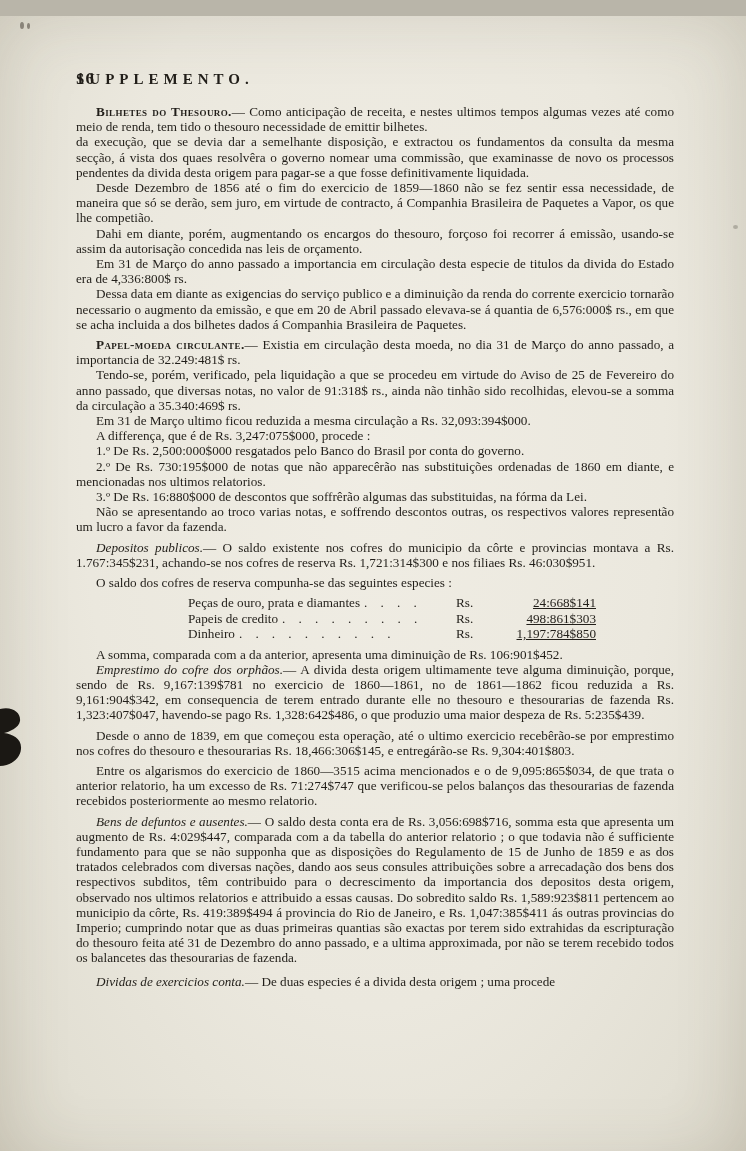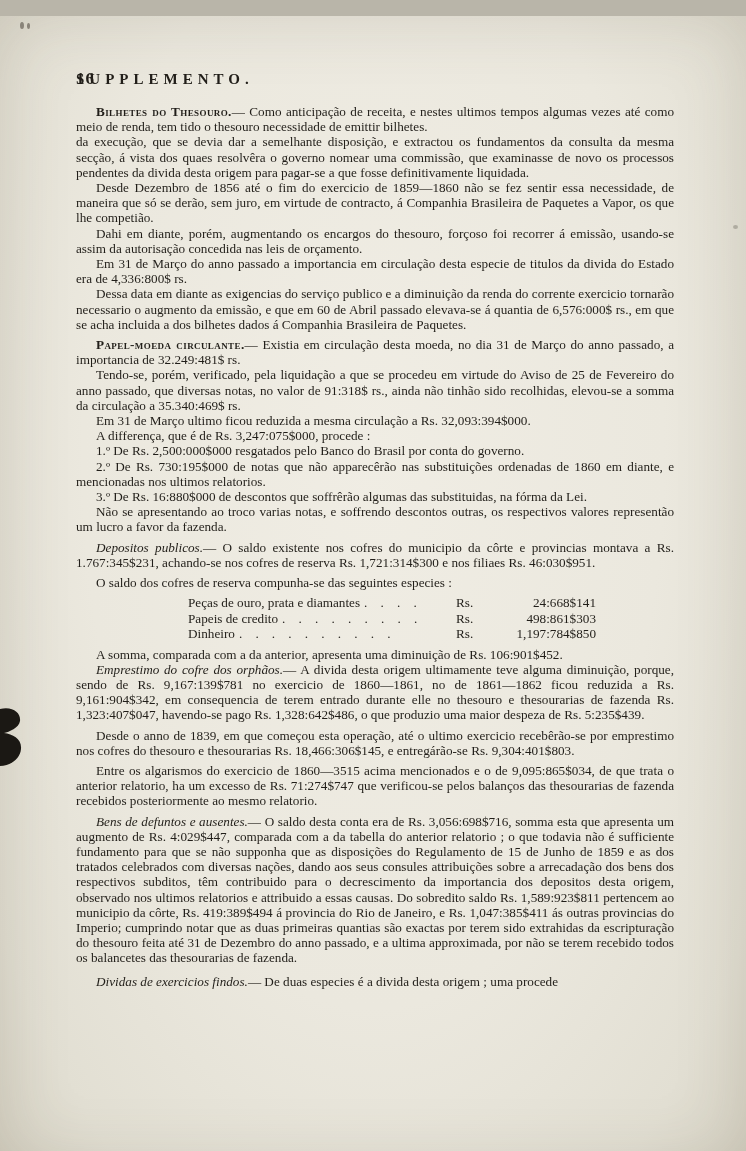--- a/index.html
+++ b/index.html
@@ -46,21 +46,21 @@
   .para.gap-lg { margin-top: 8px; }
 
   .sc { font-variant: small-caps; letter-spacing: 0.4px; font-weight: bold; }
   .it { font-style: italic; }
 
   .reserve-table { margin: 5px 0 5px 112px; width: 408px; }
   .trow { display: flex; align-items: flex-start; line-height: 15.4px; }
   .tlabel { white-space: pre; }
   .tdots { flex: 1; white-space: pre; overflow: hidden; padding: 0 4px; color: #2a2722; }
   .tcur { width: 36px; white-space: pre; }
-  .tamt { width: 104px; text-align: right; white-space: pre; }
+  .tamt { width: 104px; text-align: right; white-space: pre; text-decoration: underline; }
 
   .ink-blot { position: absolute; left: 0; top: 690px; }
 
   .speck { position: absolute; background: #4a443a; border-radius: 50%; opacity: 0.55; }
   .speck-1 { left: 20px; top: 6px; width: 4px; height: 7px; }
   .speck-2 { left: 27px; top: 7px; width: 3px; height: 6px; }
   .speck-3 { left: 733px; top: 209px; width: 5px; height: 4px; opacity: 0.3; }
 </style>
 </head>
 <body>
@@ -87,21 +87,21 @@
       <p class="para gap"><span class="sc">Bilhetes do Thesouro.</span><span>— Como anticipação de receita, e nestes ultimos tempos algumas vezes até como meio de renda, tem tido o thesouro necessidade de emittir bilhetes.</span></p>
 
       <p class="para first"><span>da execução, que se devia dar a semelhante disposição, e extractou os fundamentos da consulta da mesma secção, á vista dos quaes resolvêra o governo nomear uma commissão, que examinasse de novo os processos pendentes da divida desta origem para pagar-se a que fosse definitivamente liquidada.</span></p>
 
       <p class="para"><span>Desde Dezembro de 1856 até o fim do exercicio de 1859—1860 não se fez sentir essa necessidade, de maneira que só se derão, sem juro, em virtude de contracto, á Companhia Brasileira de Paquetes a Vapor, os que lhe competião.</span></p>
 
       <p class="para"><span>Dahi em diante, porém, augmentando os encargos do thesouro, forçoso foi recorrer á emissão, usando-se assim da autorisação concedida nas leis de orçamento.</span></p>
 
       <p class="para"><span>Em 31 de Março do anno passado a importancia em circulação desta especie de titulos da divida do Estado era de 4,336:800$ rs.</span></p>
 
-      <p class="para"><span>Dessa data em diante as exigencias do serviço publico e a diminuição da renda do corrente exercicio tornarão necessario o augmento da emissão, e que em 60 de Abril passado elevava-se á quantia de 6,576:000$ rs., em que se acha incluida a dos bilhetes dados á Companhia Brasileira de Paquetes.</span></p>
+      <p class="para"><span>Dessa data em diante as exigencias do serviço publico e a diminuição da renda do corrente exercicio tornarão necessario o augmento da emissão, e que em 20 de Abril passado elevava-se á quantia de 6,576:000$ rs., em que se acha incluida a dos bilhetes dados á Companhia Brasileira de Paquetes.</span></p>
 
       <p class="para gap"><span class="sc">Papel-moeda circulante.</span><span>— Existia em circulação desta moeda, no dia 31 de Março do anno passado, a importancia de 32.249:481$ rs.</span></p>
 
       <p class="para"><span>Tendo-se, porém, verificado, pela liquidação a que se procedeu em virtude do Aviso de 25 de Fevereiro do anno passado, que diversas notas, no valor de 91:318$ rs., ainda não tinhão sido recolhidas, elevou-se a somma da circulação a 35.340:469$ rs.</span></p>
 
       <p class="para"><span>Em 31 de Março ultimo ficou reduzida a mesma circulação a Rs. 32,093:394$000.</span></p>
 
       <p class="para"><span>A differença, que é de Rs. 3,247:075$000, procede :</span></p>
 
       <p class="para"><span>1.º De Rs. 2,500:000$000 resgatados pelo Banco do Brasil por conta do governo.</span></p>
@@ -140,17 +140,17 @@
       <p class="para gap"><span>A somma, comparada com a da anterior, apresenta uma diminuição de Rs. 106:901$452.</span></p>
 
       <p class="para"><span class="it">Emprestimo do cofre dos orphãos.</span><span>— A divida desta origem ultimamente teve alguma diminuição, porque, sendo de Rs. 9,167:139$781 no exercicio de 1860—1861, no de 1861—1862 ficou reduzida a Rs. 9,161:904$342, em consequencia de terem entrado durante elle no thesouro e thesourarias de fazenda Rs. 1,323:407$047, havendo-se pago Rs. 1,328:642$486, o que produzio uma maior despeza de Rs. 5:235$439.</span></p>
 
       <p class="para gap"><span>Desde o anno de 1839, em que começou esta operação, até o ultimo exercicio recebêrão-se por emprestimo nos cofres do thesouro e thesourarias Rs. 18,466:306$145, e entregárão-se Rs. 9,304:401$803.</span></p>
 
       <p class="para gap"><span>Entre os algarismos do exercicio de 1860—3515 acima mencionados e o de 9,095:865$034, de que trata o anterior relatorio, ha um excesso de Rs. 71:274$747 que verificou-se pelos balanços das thesourarias de fazenda recebidos posteriormente ao mesmo relatorio.</span></p>
 
       <p class="para gap"><span class="it">Bens de defuntos e ausentes.</span><span>— O saldo desta conta era de Rs. 3,056:698$716, somma esta que apresenta um augmento de Rs. 4:029$447, comparada com a da tabella do anterior relatorio ; o que todavia não é sufficiente fundamento para que se não supponha que as disposições do Regulamento de 15 de Junho de 1859 e as dos tratados celebrados com diversas nações, dando aos seus consules attribuições sobre a arrecadação dos bens dos respectivos subditos, têm contribuido para o decrescimento da importancia dos depositos desta origem, observado nos ultimos relatorios e attribuido a essas causas. Do sobredito saldo Rs. 1,589:923$811 pertencem ao municipio da côrte, Rs. 419:389$494 á provincia do Rio de Janeiro, e Rs. 1,047:385$411 ás outras provincias do Imperio; cumprindo notar que as duas primeiras quantias são exactas por terem sido extrahidas da escripturação do thesouro feita até 31 de Dezembro do anno passado, e a ultima approximada, por não se terem recebido todos os balancetes das thesourarias de fazenda.</span></p>
 
-      <p class="para gap-lg"><span class="it">Dividas de exercicios findos.</span><span>— De duas especies é  a divida desta origem ; uma procede</span></p>
+      <p class="para gap-lg"><span class="it">Dividas de exercicios conta.</span><span>— De duas especies é  a divida desta origem ; uma procede</span></p>
 
     </div>
   </div>
 </div>
 
 </body></html>

